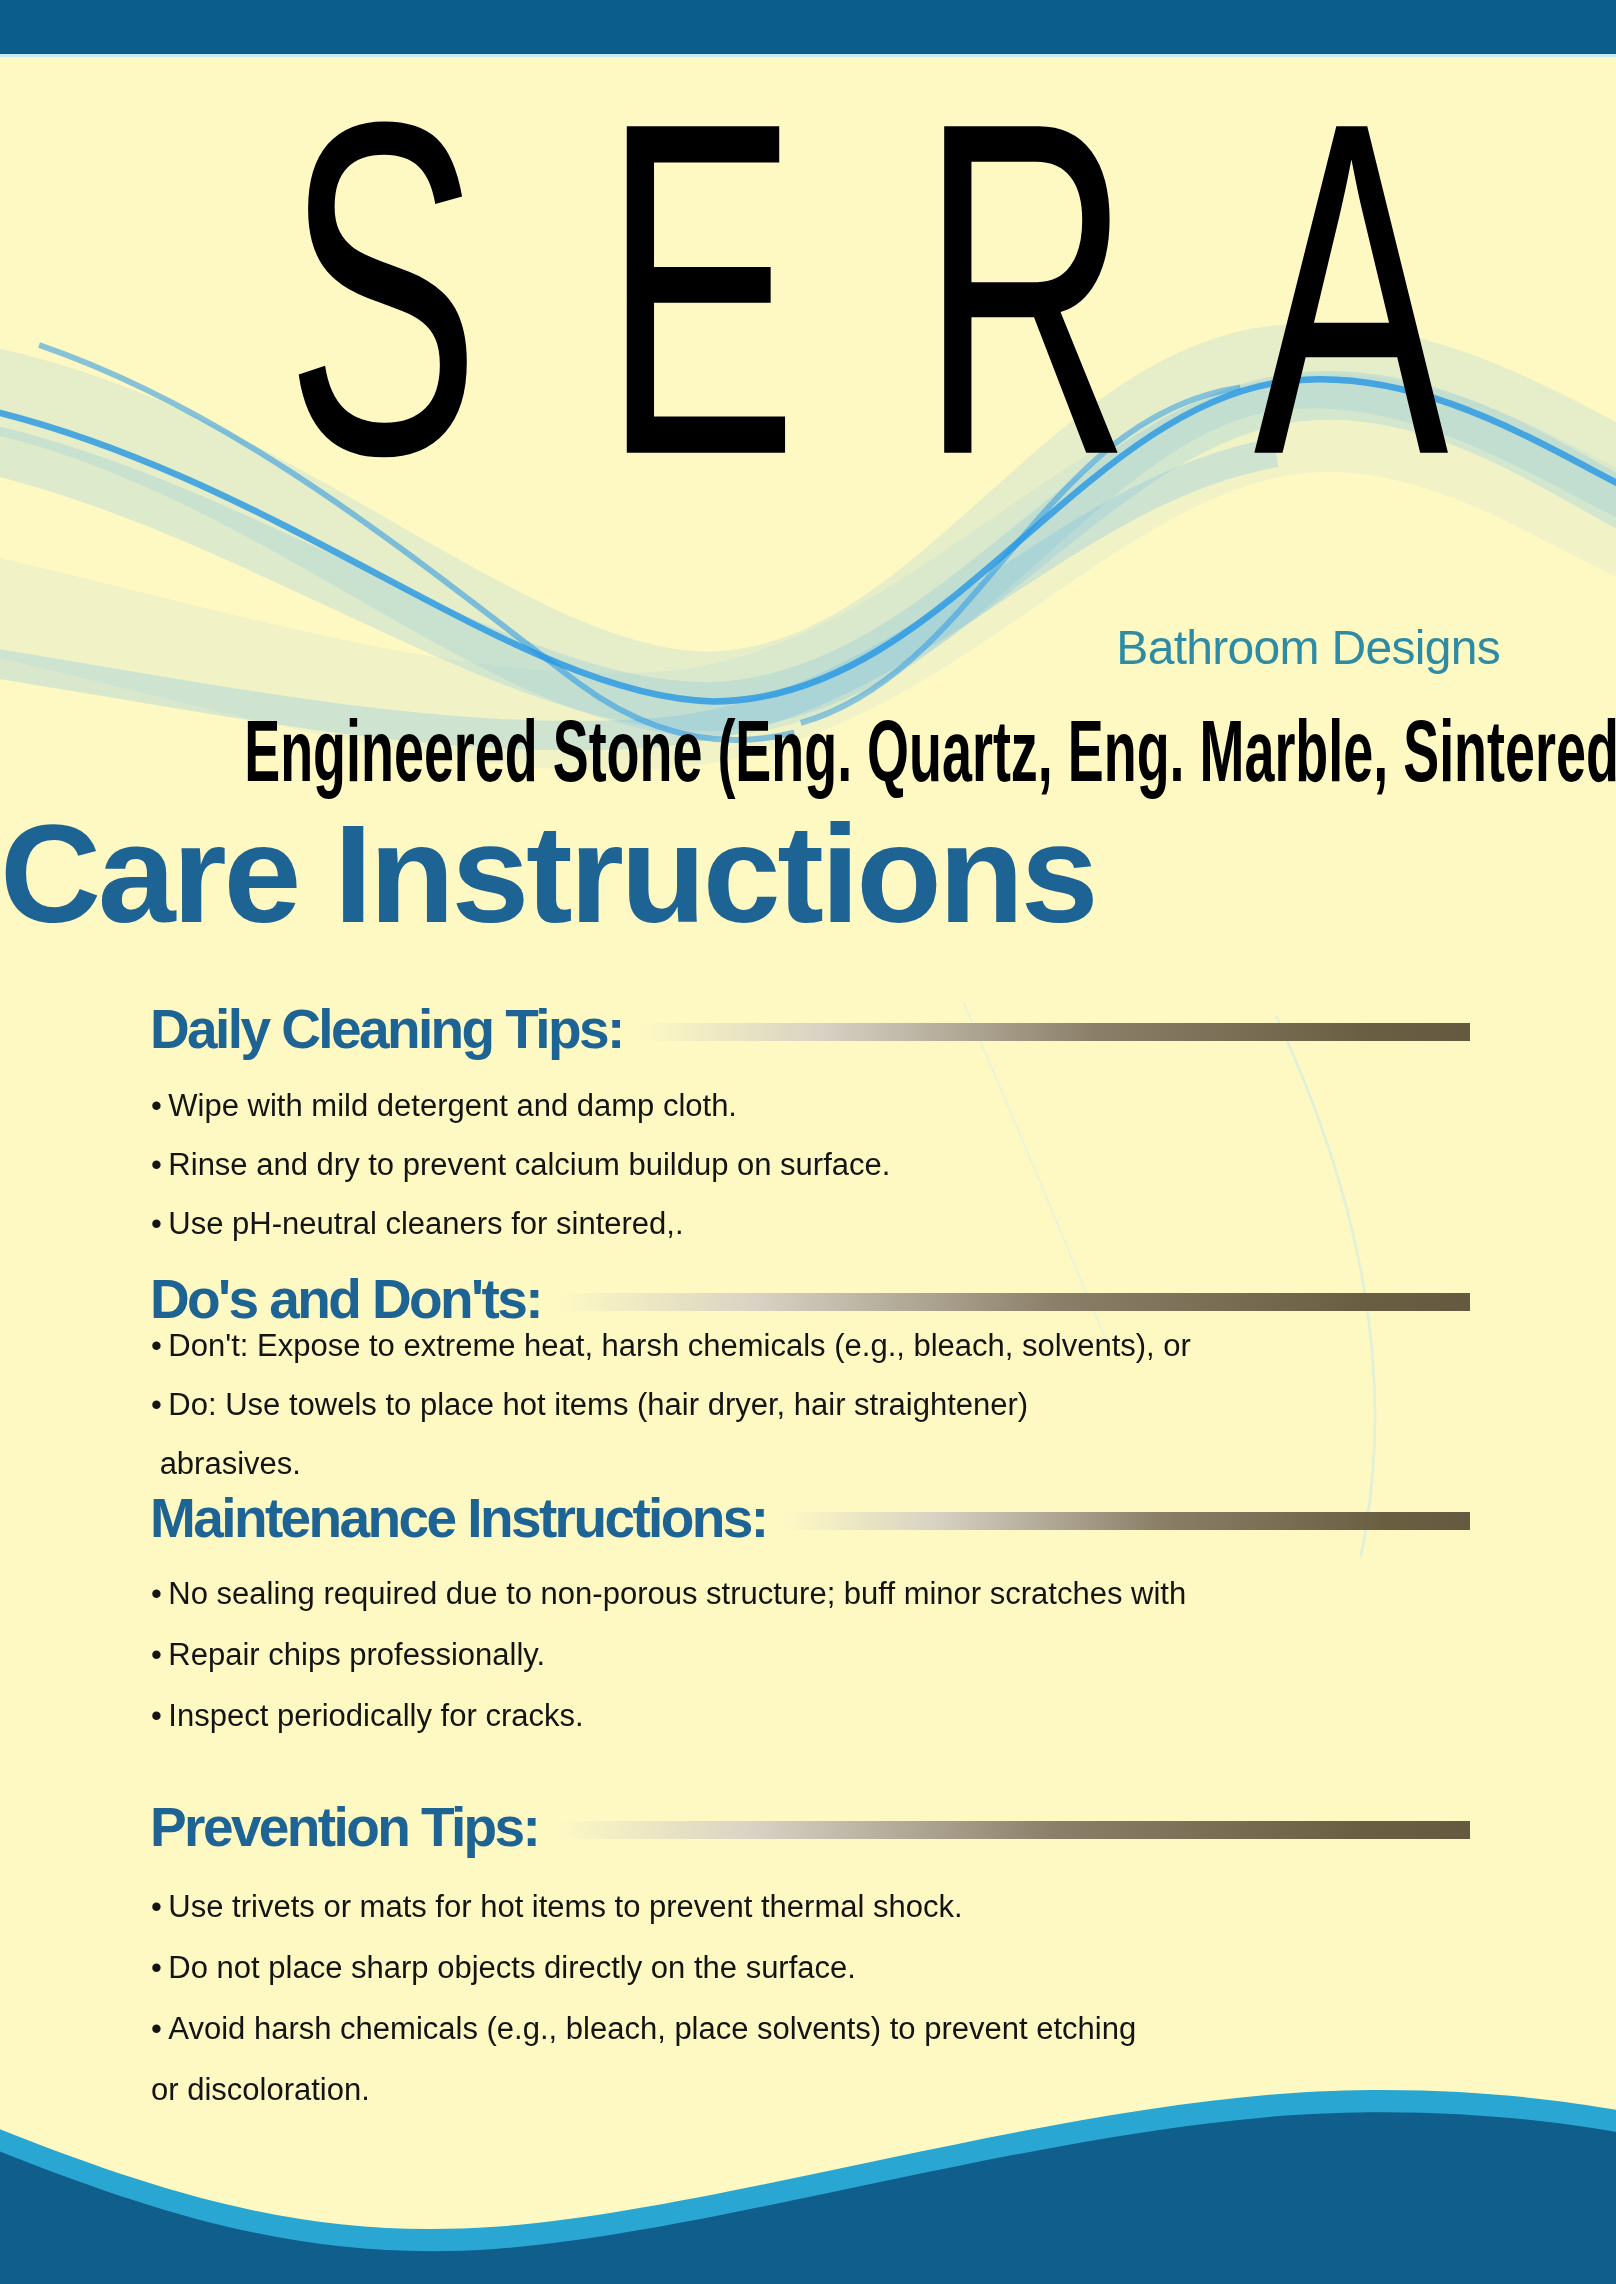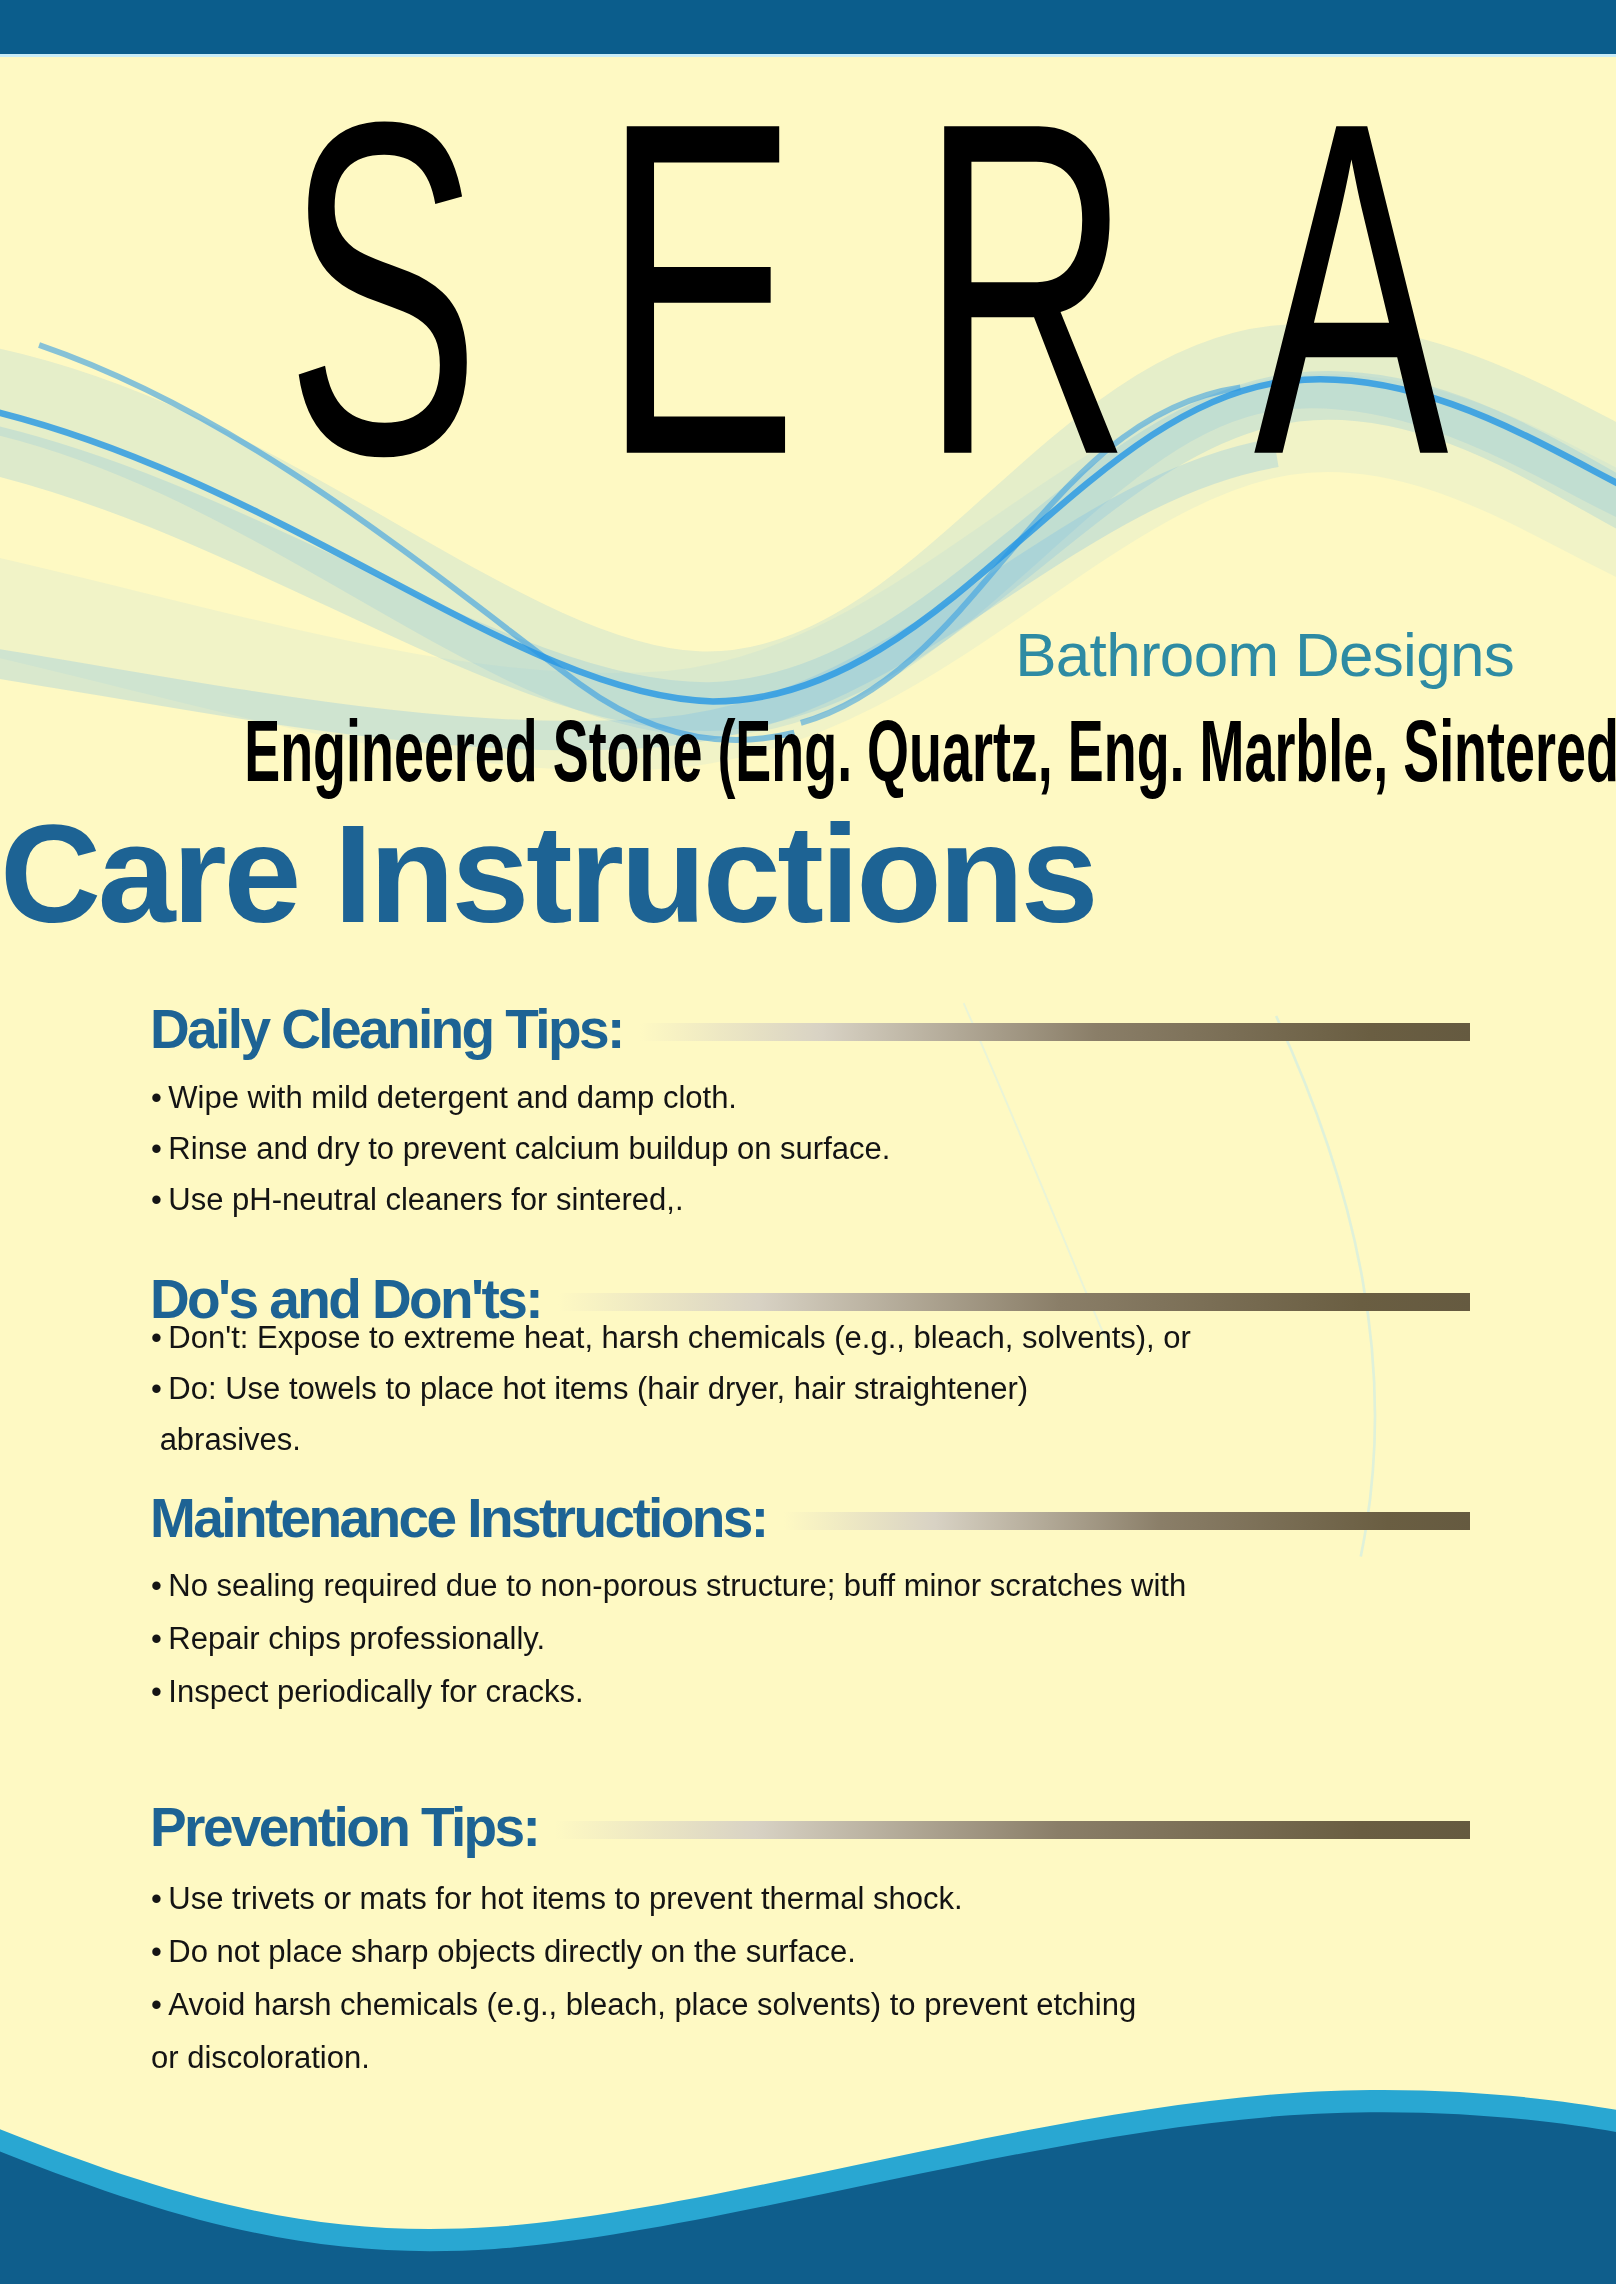--- a/index.html
+++ b/index.html
@@ -27,22 +27,22 @@
     letter-spacing:0.42em;text-indent:0.42em;
     color:#000;white-space:nowrap;
     transform:scale(0.80,1.30);
     transform-origin:50% 0;
   }
   
   .ribbon-svg{position:absolute;top:306px;left:0;width:1616px;height:469px;}
   .watermark-svg{position:absolute;top:977px;left:0;width:1616px;height:651px;pointer-events:none;}
   
   .tagline{
-    position:absolute;top:624px;right:114px;
-    font-size:62px;line-height:1;letter-spacing:-0.7px;
+    position:absolute;top:624px;right:128px;
+    font-size:48px;line-height:1;letter-spacing:-0.7px;
     color:#2e8ba3;white-space:nowrap;
   }
   
   .subtitle{
     position:absolute;top:708px;left:0;right:0;
     text-align:center;font-weight:bold;font-size:77px;line-height:1;
     color:#000;white-space:nowrap;
     transform:scale(0.70,1.12);transform-origin:50% 0;
   }
   .main-title{
@@ -60,21 +60,21 @@
     letter-spacing:-2.6px;color:#1d6394;white-space:nowrap;
   }
   .sec-bar{
     flex:1;height:17.6px;margin-left:17px;margin-top:21px;
     background:linear-gradient(90deg, rgba(255,255,255,0) 0%, #d8d2c4 22%, #8a7e68 55%, #6a5e42 88%, #655a40 100%);
   }
   .bullets{
     position:absolute;left:151px;right:111px;
     font-size:31px;color:#141414;letter-spacing:0px;
   }
-  .bullet-line{white-space:pre-wrap;}
+  .bullet-line{white-space:pre-wrap;margin-top:8px;}
   .dot{margin-right:6.5px;}
   
   .bottom-wave{position:absolute;top:2076px;left:0;width:1616px;height:208px;}
 </style>
 </head>
 <body>
 
 <div class="page">
 
   <div class="top-bar"></div>

